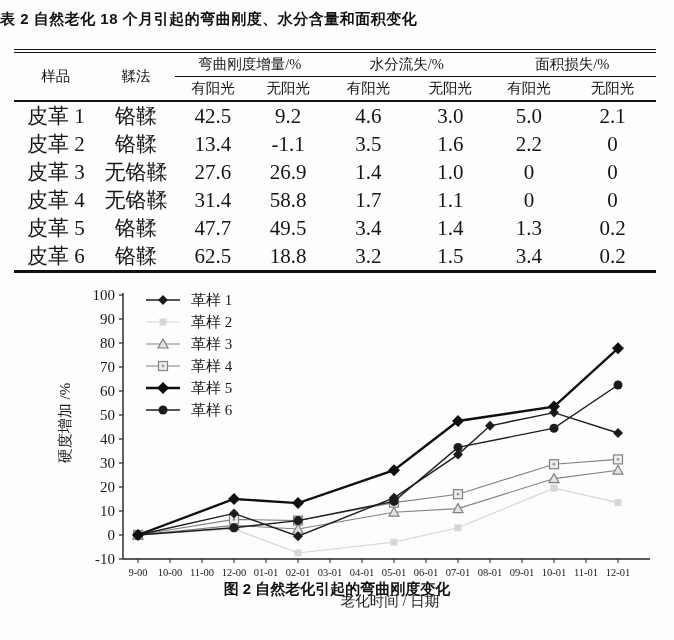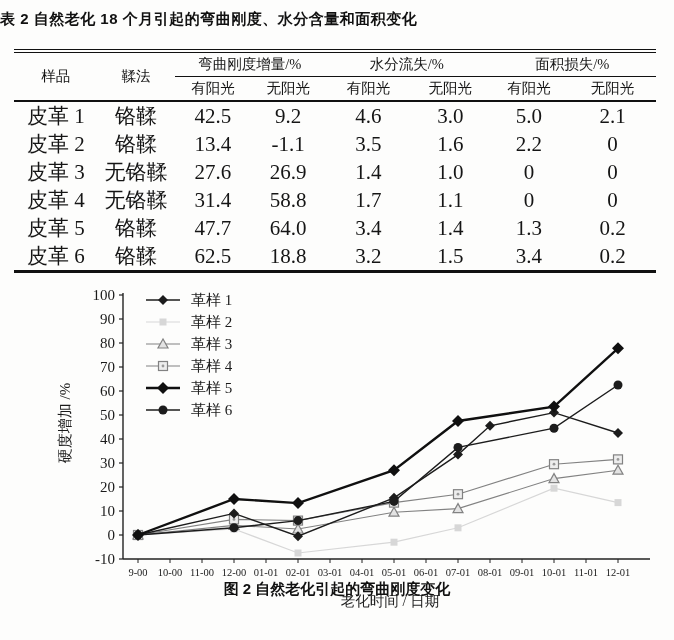--- a/index.html
+++ b/index.html
@@ -105,21 +105,21 @@
           <td>58.8</td>
           <td>1.7</td>
           <td>1.1</td>
           <td>0</td>
           <td>0</td>
         </tr>
         <tr>
           <td>皮革 5</td>
           <td>铬鞣</td>
           <td>47.7</td>
-          <td>64.0</td>
+          <td>49.5</td>
           <td>3.4</td>
           <td>1.4</td>
           <td>1.3</td>
           <td>0.2</td>
         </tr>
         <tr>
           <td>皮革 6</td>
           <td>铬鞣</td>
           <td>62.5</td>
           <td>18.8</td>

